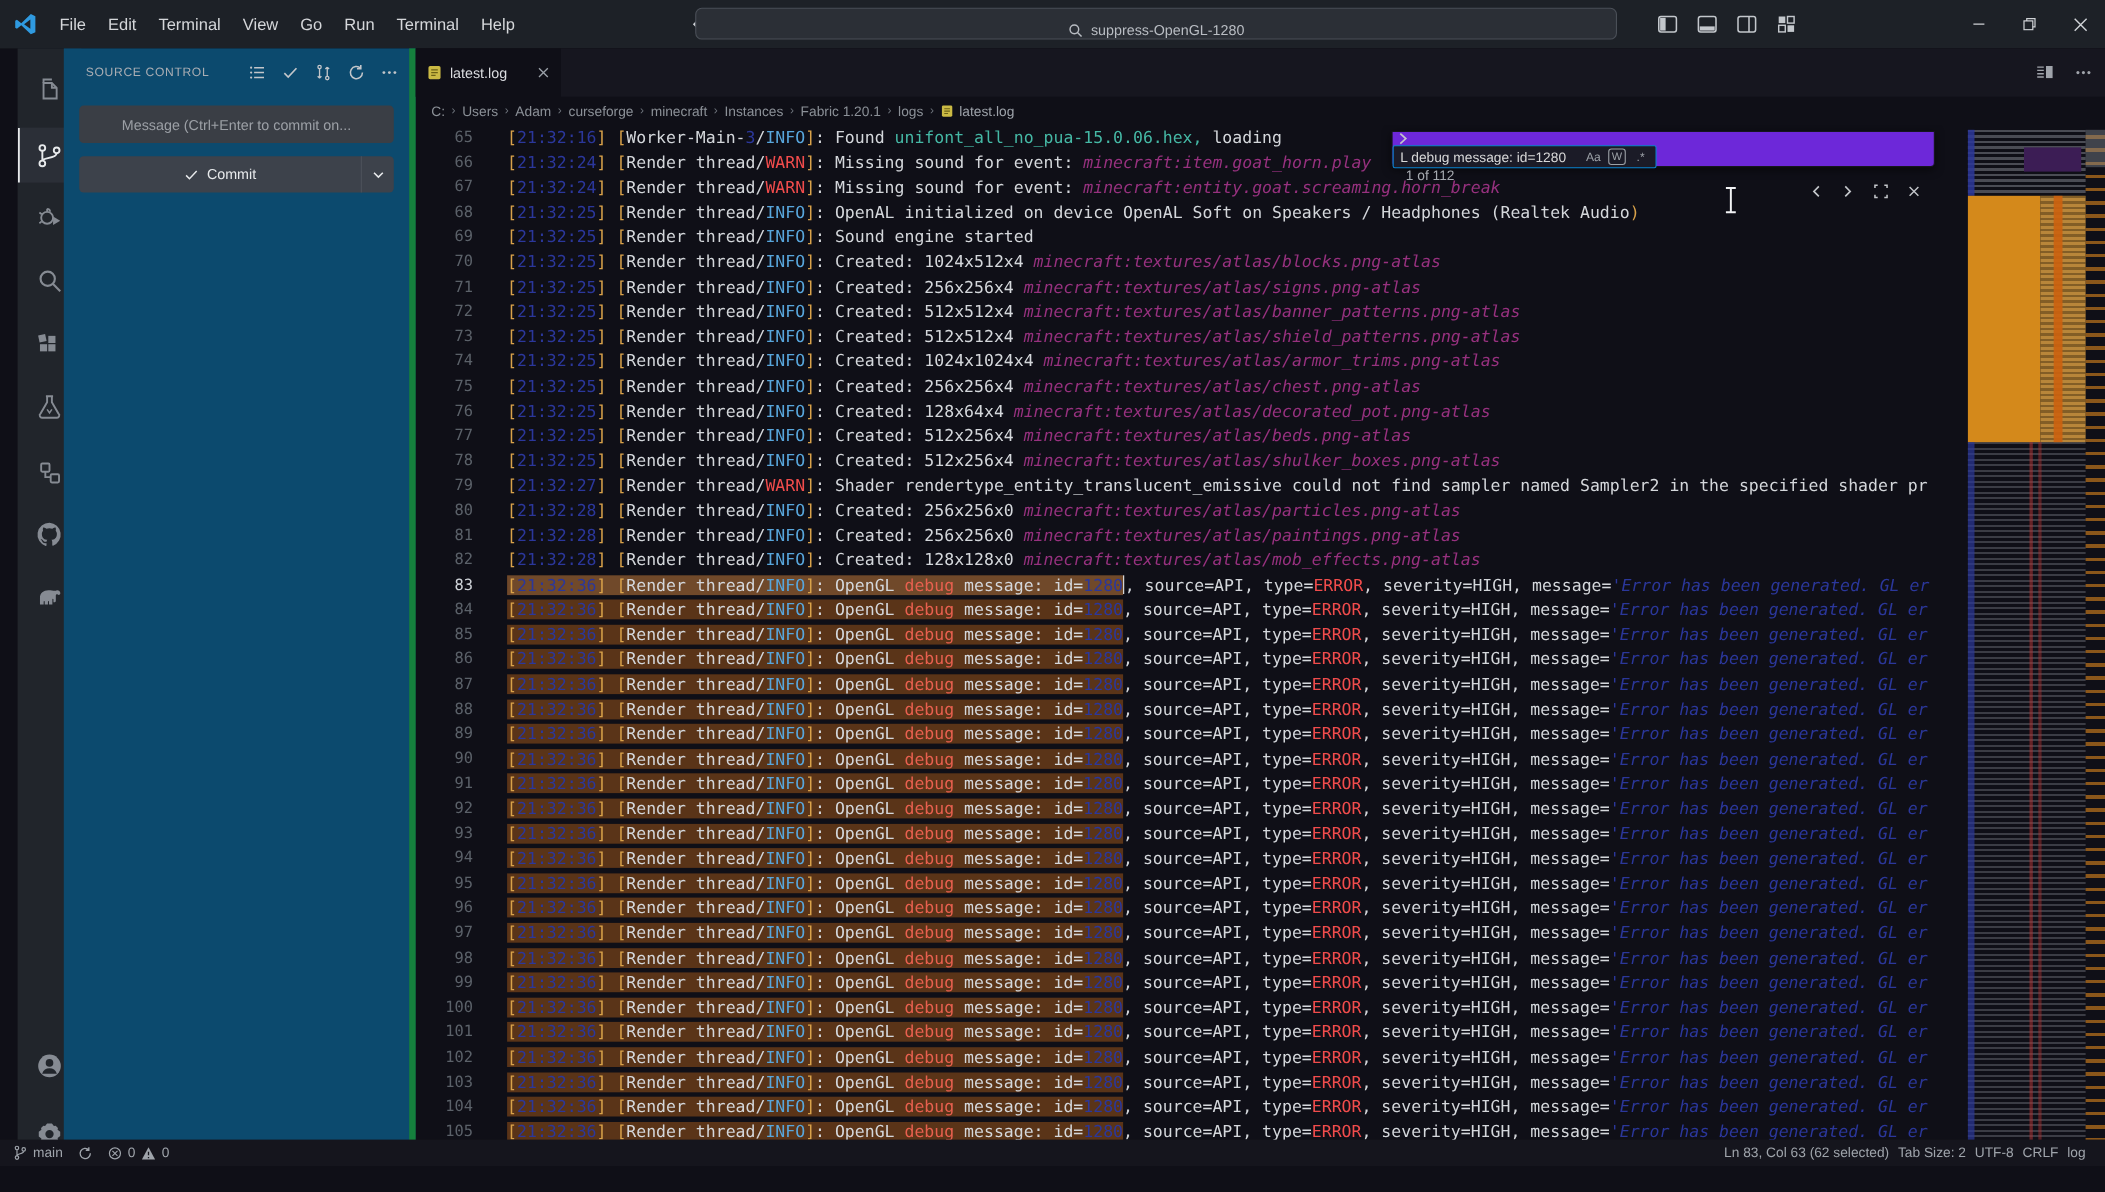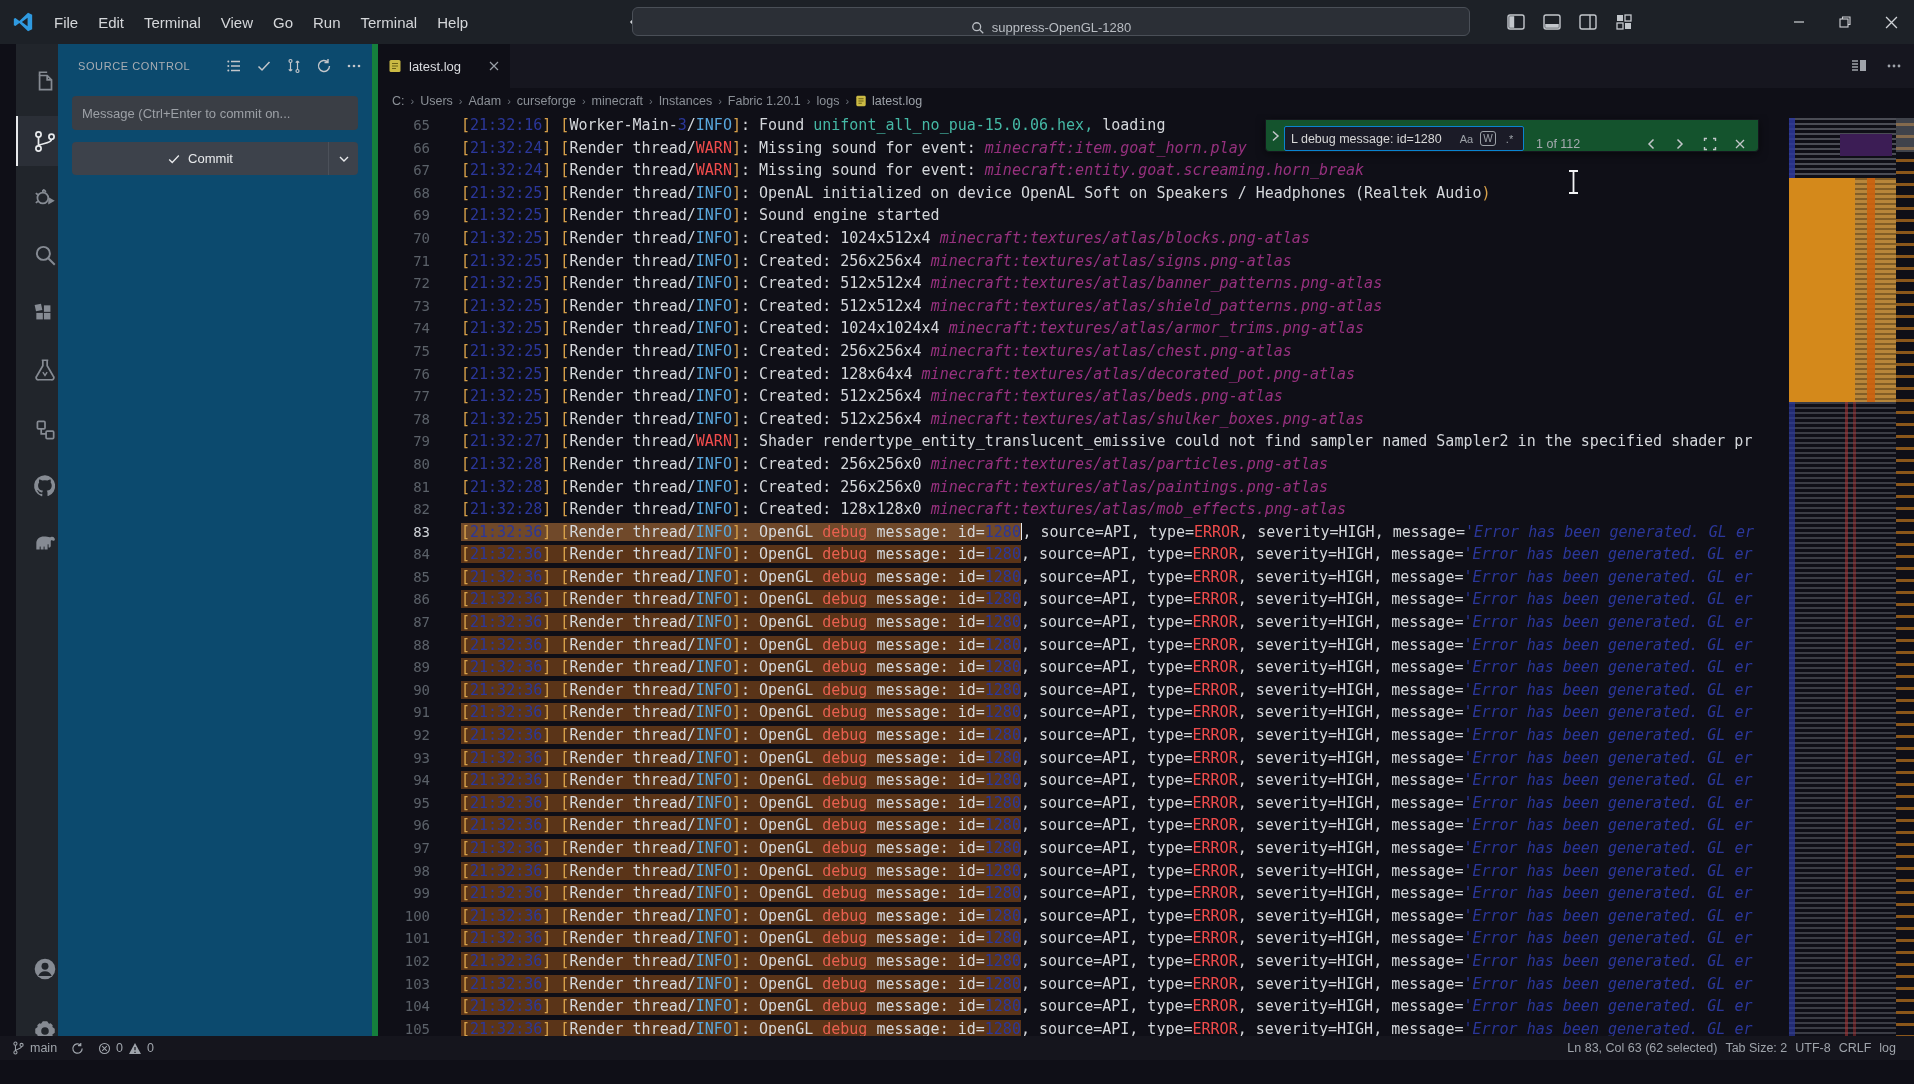--- a/index.html
+++ b/index.html
@@ -35,21 +35,21 @@
     font-size:9px; padding:1px 4px; border-radius:4px; }
 
   
   .sidebar { position:absolute; left:58px; top:44px; width:320px; height:1016px;
     background:#0c4a6e; border-right:6px solid #15803d; }
   .sc-header { height:44px; display:flex; align-items:center; padding:0 10px 0 20px; }
   .sc-title { font-size:11px; letter-spacing:.6px; color:#a9adb3; flex:1; }
   .sc-actions { display:flex; gap:14px; color:#c3c6ca; align-items:center; }
   .sc-msg { margin:8px 14px 0 14px; height:34px; background:#3a3e45; border-radius:4px;
     display:flex; align-items:center; padding:0 10px; color:#9ca0a6; font-size:13px;
-    white-space:nowrap; overflow:hidden; }
+    white-space:nowrap; overflow:hidden;justify-content:center; }
   .sc-commit { margin:12px 14px 0 14px; height:33px; background:#3d424b; border-radius:4px;
     display:flex; align-items:center; color:#e8eaec; font-size:13px; }
   .sc-commit-main { flex:1; display:flex; align-items:center; justify-content:center; gap:7px; }
   .sc-commit-dd { width:30px; height:100%; border-left:1px solid #4c515a;
     display:flex; align-items:center; justify-content:center; }
 
   
   .editor { position:absolute; left:378px; top:44px; width:1536px; height:1016px; background:#0f0f17; }
   .tabbar { height:44px; background:#16161f; display:flex; align-items:stretch; position:relative; }
   .tab { width:132px; background:#0f0f17; display:flex; align-items:center; gap:7px;
@@ -72,23 +72,23 @@
   .s-info{color:#58a6dc} .s-warn{color:#f14c4c} .s-err{color:#f14c4c}
   .s-dbg{color:#e8604f} .s-num{color:#2b379b}
   .s-mag{color:#97317f;font-style:italic} .s-teal{color:#45b8a5}
   .s-str{color:#2b379b;font-style:italic}
   .hl { background:#5a3418; }
   .hl-cur { background:#70492a; }
   .caret { display:inline-block; width:1.5px; height:17px; background:#e7e9ec; vertical-align:-3px; }
 
   
   .find { position:absolute; top:5px; right:155px; width:494px; height:33px;
-    background:#14532d; border:1px solid #15151d; border-radius:0 0 4px 4px;
-    box-shadow:0 2px 8px rgba(0,0,0,.5); display:flex; align-items:flex-end;
-    font-family:"Liberation Sans", sans-serif; z-index:5; }
+    background:#6d28d9; border:1px solid #15151d; border-radius:0 0 4px 4px;
+    box-shadow:0 2px 8px rgba(0,0,0,.5); display:flex; align-items:flex-start;
+    font-family:"Liberation Sans", sans-serif; z-index:5;flex-direction:column; }
   .find-collapse { width:18px; height:100%; display:flex; align-items:center; justify-content:center; color:#c3c6ca; }
   .find-input { width:240px; height:25px; background:#1b1b27; border:1px solid #0a84d0; border-radius:2px;
     display:flex; align-items:center; padding:0 4px 0 6px; gap:4px; }
   .find-query { font-size:12.5px; color:#d8d8d8; white-space:nowrap; overflow:hidden; flex:1; }
   .find-opt { color:#9da2a8; font-size:11px; flex:none; display:flex; align-items:center; justify-content:center;
     width:19px; height:19px; border-radius:3px; }
   .find-opt.boxed { border:1px solid #9da2a8; width:16px; height:15px; font-size:10px; }
   .find-count { font-size:12.5px; color:#a6aab0; margin-left:12px; white-space:nowrap; }
   .find-btns { display:flex; align-items:center; gap:17px; margin-left:auto; margin-right:12px; color:#c3c6ca; }
 

